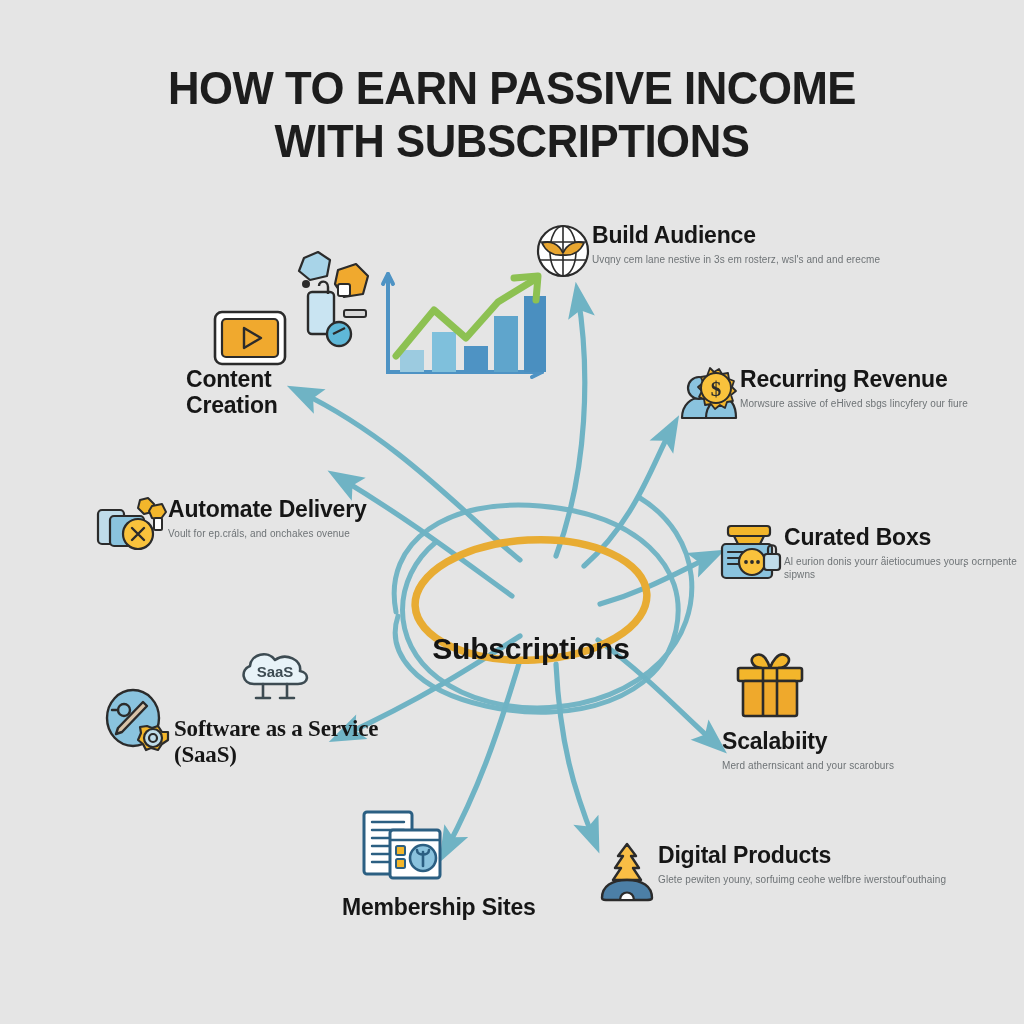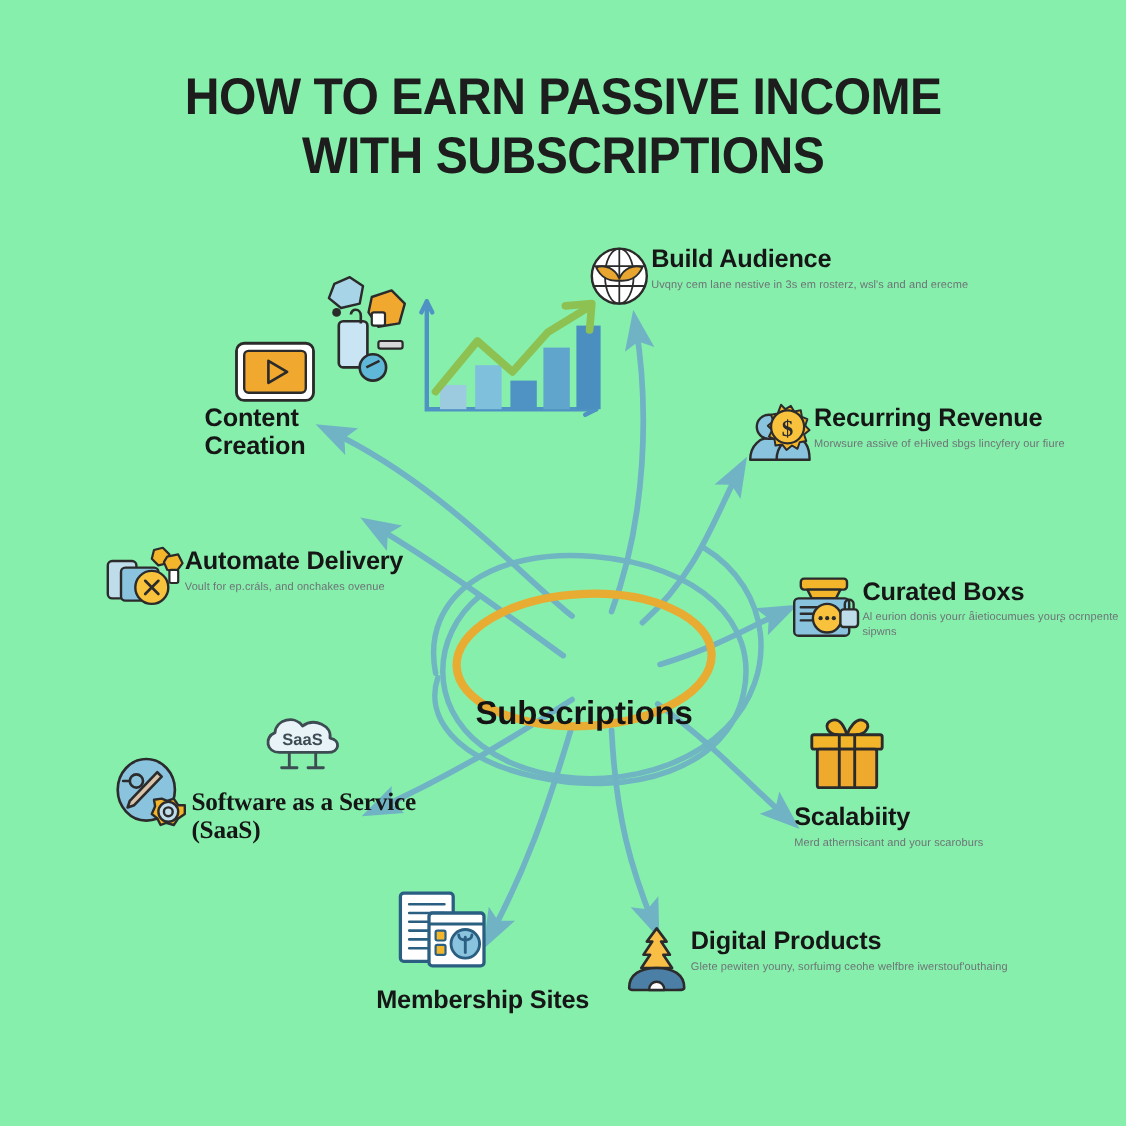--- a/index.html
+++ b/index.html
@@ -5,21 +5,21 @@
 <style>
   html, body {
     margin: 0;
     padding: 0;
     background: #ffffff;
   }
   #canvas {
     position: relative;
     width: 1024px;
     height: 1024px;
-    background: #86efac;
+    background: #e5e5e5;
     overflow: hidden;
     font-family: "Liberation Sans", sans-serif;
     -webkit-font-smoothing: antialiased;
   }
 
   
   #title-block {
     position: absolute;
     left: 0;
     top: 62px;
@@ -97,21 +97,21 @@
 
   
   #node-content-creation { left: 186px; top: 366px; }
   #node-build-audience   { left: 534px; top: 222px; }
   #node-recurring        { left: 678px; top: 366px; }
   #node-automate         { left: 96px;  top: 496px; }
   #node-curated          { left: 718px; top: 524px; }
   #node-saas             { left: 102px; top: 694px; font-family: Liberation Serif, serif; }
   #node-scalability      { left: 722px; top: 648px; }
   #node-membership       { left: 342px; top: 810px; }
-  #node-digital          { left: 566px; top: 842px; }
+  #node-digital          { left: 596px; top: 842px; }
 
   
   #illo-video   { position: absolute; left: 212px; top: 308px; }
   #illo-shapes  { position: absolute; left: 286px; top: 246px; }
   #illo-chart   { position: absolute; left: 374px; top: 266px; }
   #illo-saas-cloud { position: absolute; left: 234px; top: 644px; }
 </style>
 </head>
 <body>
 

